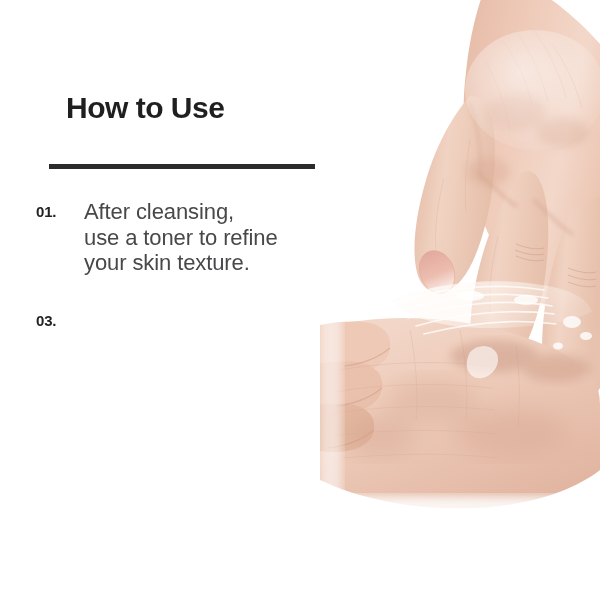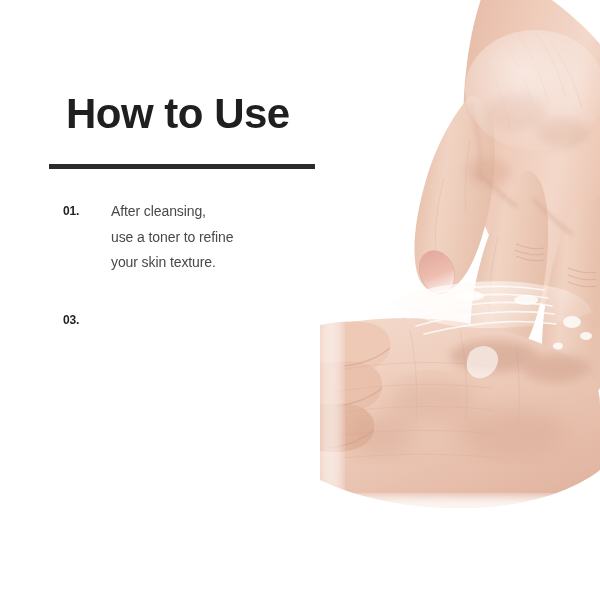--- a/index.html
+++ b/index.html
@@ -32,21 +32,21 @@
   .content {
     position:absolute;
     left:0; top:0;
     width:360px; height:600px;
     z-index:5;
   }
 
   .page-title {
     position:absolute;
     left:66px; top:92px;
-    font-size:42px;
+    font-size:30px;
     font-weight:bold;
     letter-spacing:-0.5px;
     color:#1f1f1f;
     line-height:1.05;
     white-space:nowrap;
   }
 
   .title-rule {
     position:absolute;
     left:49px; top:164px;
@@ -63,32 +63,32 @@
   .step {
     display:flex;
     align-items:flex-start;
     margin-bottom:24px;
   }
   .step:last-child { margin-bottom:0;margin-top:32px; }
 
   .step-num {
     flex:0 0 auto;
     width:48px;
-    padding-left:63px;
+    padding-left:36px;
     box-sizing:content-box;
-    font-size:12px;
+    font-size:15px;
     font-weight:bold;
     color:#232323;
     line-height:25.5px;
     letter-spacing:-0.2px;
   }
 
   .step-body {
     flex:1 1 auto;
-    font-size:14px;
+    font-size:22px;
     color:#48484a;
     line-height:25.5px;
     letter-spacing:-0.1px;
     white-space:pre-line;
   }
 </style>
 </head>
 <body>
 
 <div id="page">

